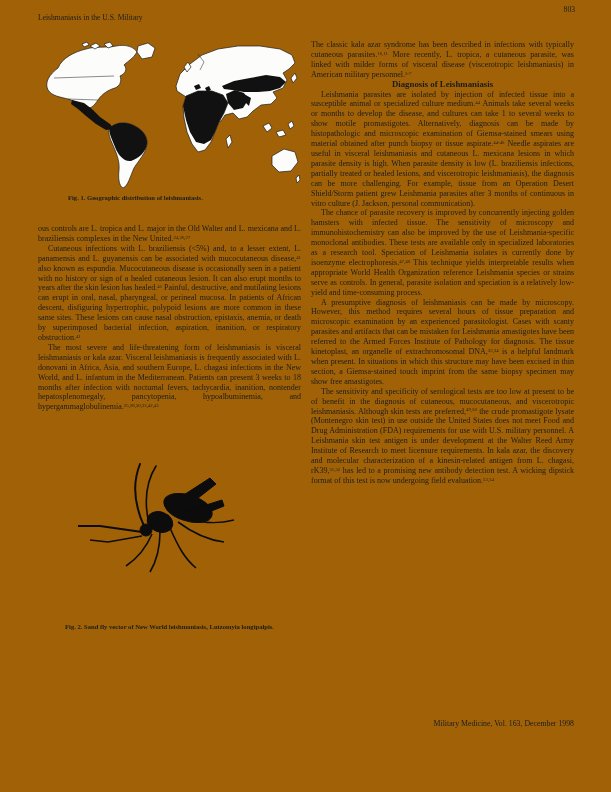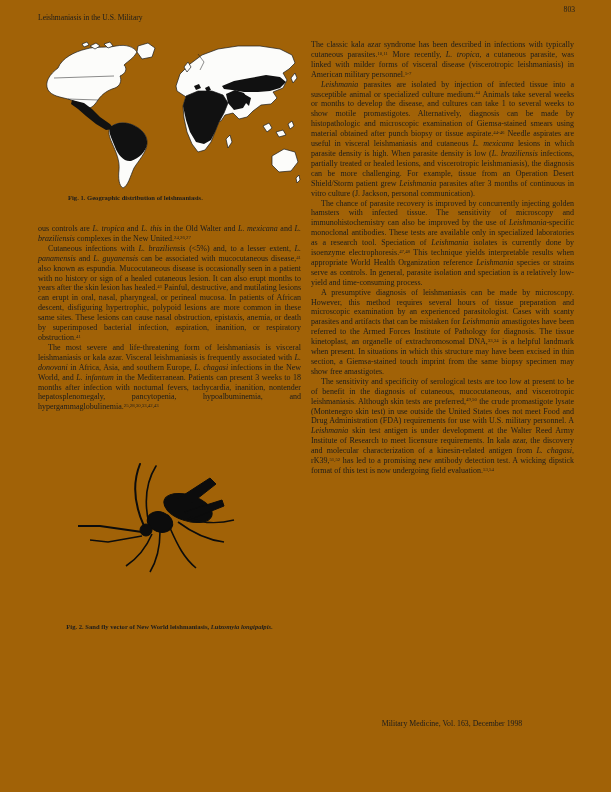--- a/index.html
+++ b/index.html
@@ -5,28 +5,28 @@
   html,body{margin:0;padding:0;background:#d8d8d4;}
   .page{position:relative;width:611px;height:792px;background:#a16207;overflow:hidden;
         font-family:"Liberation Serif", serif;color:#1c1c1c;}
   .running-head{position:absolute;top:13px;left:38px;font-size:7.6px;}
   .page-number{position:absolute;top:5px;right:36px;font-size:7.6px;}
   .col{position:absolute;top:40px;width:263px;font-size:8px;line-height:9.9px;text-align:justify;}
   .col-left{left:38px;}
   .col-right{left:311px;}
   .col p{margin:0;text-indent:10px;}
   .col p.flush{text-indent:0;}
-  .it{font-style:italic;}
+  .it{}
   .sup{font-size:0.6em;position:relative;top:-0.45em;line-height:0;}
   .section-heading{font-weight:bold;text-align:center;font-size:8.8px;margin:15px 0 9px 0;text-indent:0 !important;}
   figure{margin:0;}
   .fig1-caption{font-size:6.6px;font-weight:bold;line-height:8px;padding-left:30px;margin:4px 0 22px 0;text-align:left;}
   .fig2-wrap{margin-top:14px;}
   .fig2-caption{font-size:6.6px;font-weight:bold;line-height:8px;text-align:center;margin-top:2px;}
-  .journal-footer{position:absolute;top:719px;left:330px;width:244px;text-align:center;font-size:7.8px;}
+  .journal-footer{position:absolute;top:719px;left:330px;width:244px;text-align:right;font-size:7.8px;}
   svg{display:block;}
 </style>
 </head>
 <body>
 
 <div class="page">
 
   <div class="running-head">Leishmaniasis in the U.S. Military</div>
   <div class="page-number">803</div>
 
@@ -63,21 +63,21 @@
           <path d="M188,54 L197,50 206,53 210,60 205,68 196,70 190,63 Z"></path>
           <path d="M184,46 L196,41 212,38 228,35 242,37 248,42 242,48 232,51 220,52 206,52 194,50 186,49 Z"></path>
           <path d="M156,46 L161,44 163,48 158,50 Z M167,48 L171,46 173,50 169,52 Z"></path>
           <path d="M206,54 L213,58 211,66 205,60 Z"></path>
         </g>
       </svg>
       <figcaption class="fig1-caption">Fig. 1. Geographic distribution of leishmaniasis.</figcaption>
     </figure>
 
     <div>
-        <p class="flush"><span>ous controls are </span><span class="it">L. tropica</span><span> and </span><span class="it">L. this</span><span> in the Old Walter and </span><span class="it">L. mexicana</span><span> and </span><span class="it">L. braziliensis</span><span> complexes in the New United.</span><span class="sup">24,26,27</span></p>
+        <p class="flush"><span>ous controls are </span><span class="it">L. tropica</span><span> and </span><span class="it">L. major</span><span> in the Old Walter and </span><span class="it">L. mexicana</span><span> and </span><span class="it">L. braziliensis</span><span> complexes in the New United.</span><span class="sup">24,26,27</span></p>
         <p><span>Cutaneous infections with </span><span class="it">L. braziliensis</span><span> (&lt;5%) and, to a lesser extent, </span><span class="it">L. panamensis</span><span> and </span><span class="it">L. guyanensis</span><span> can be associated with mucocutaneous disease,</span><span class="sup">41</span><span> also known as espundia. Mucocutaneous disease is occasionally seen in a patient with no history or sign of a healed cutaneous lesion. It can also erupt months to years after the skin lesion has healed.</span><span class="sup">41</span><span> Painful, destructive, and mutilating lesions can erupt in oral, nasal, pharyngeal, or perineal mucosa. In patients of African descent, disfiguring hypertrophic, polypoid lesions are more common in these same sites. These lesions can cause nasal obstruction, epistaxis, anemia, or death by superimposed bacterial infection, aspiration, inanition, or respiratory obstruction.</span><span class="sup">41</span></p>
         <p><span>The most severe and life-threatening form of leishmaniasis is visceral leishmaniasis or kala azar. Visceral leishmaniasis is frequently associated with </span><span class="it">L. donovani</span><span> in Africa, Asia, and southern Europe, </span><span class="it">L. chagasi</span><span> infections in the New World, and </span><span class="it">L. infantum</span><span> in the Mediterranean. Patients can present 3 weeks to 18 months after infection with nocturnal fevers, tachycardia, inanition, nontender hepatosplenomegaly, pancytopenia, hypoalbuminemia, and hypergammaglobulinemia.</span><span class="sup">25,28,30,33,42,43</span></p>
       </div>
 
     <figure class="fig2-wrap">
       <svg viewBox="0 0 263 195" width="263" height="195" aria-hidden="true">
         <g fill="#0c0c0c" stroke="#0c0c0c">
           <ellipse cx="150" cy="82" rx="25" ry="13" transform="rotate(18 150 82)"></ellipse>
           <ellipse cx="122" cy="96" rx="13" ry="10" transform="rotate(20 122 96)"></ellipse>
           <circle cx="108" cy="104" r="6"></circle>
@@ -95,20 +95,21 @@
         </g>
       </svg>
       <figcaption class="fig2-caption"><span>Fig. 2. Sand fly vector of New World leishmaniasis, </span><span class="it">Lutzomyia longipalpis</span><span>.</span></figcaption>
     </figure>
   </div>
 
   <div class="col col-right">
     <div>
         <p class="flush"><span>The classic kala azar syndrome has been described in infections with typically cutaneous parasites.</span><span class="sup">10,11</span><span> More recently, </span><span class="it">L. tropica</span><span>, a cutaneous parasite, was linked with milder forms of visceral disease (viscerotropic leishmaniasis) in American military personnel.</span><span class="sup">5-7</span></p>
       </div>
+    <p class="section-heading">Diagnosis of Leishmaniasis</p>
     <div>
         <p><span class="it">Leishmania</span><span> parasites are isolated by injection of infected tissue into a susceptible animal or specialized culture medium.</span><span class="sup">44</span><span> Animals take several weeks or months to develop the disease, and cultures can take 1 to several weeks to show motile promastigotes. Alternatively, diagnosis can be made by histopathologic and microscopic examination of Giemsa-stained smears using material obtained after punch biopsy or tissue aspirate.</span><span class="sup">44-46</span><span> Needle aspirates are useful in visceral leishmaniasis and cutaneous </span><span class="it">L. mexicana</span><span> lesions in which parasite density is high. When parasite density is low (</span><span class="it">L. braziliensis</span><span> infections, partially treated or healed lesions, and viscerotropic leishmaniasis), the diagnosis can be more challenging. For example, tissue from an Operation Desert Shield/Storm patient grew </span><span class="it">Leishmania</span><span> parasites after 3 months of continuous in vitro culture (J. Jackson, personal communication).</span></p>
         <p><span>The chance of parasite recovery is improved by concurrently injecting golden hamsters with infected tissue. The sensitivity of microscopy and immunohistochemistry can also be improved by the use of </span><span class="it">Leishmania</span><span>-specific monoclonal antibodies. These tests are available only in specialized laboratories as a research tool. Speciation of </span><span class="it">Leishmania</span><span> isolates is currently done by isoenzyme electrophoresis.</span><span class="sup">47,48</span><span> This technique yields interpretable results when appropriate World Health Organization reference </span><span class="it">Leishmania</span><span> species or strains serve as controls. In general, parasite isolation and speciation is a relatively low-yield and time-consuming process.</span></p>
         <p><span>A presumptive diagnosis of leishmaniasis can be made by microscopy. However, this method requires several hours of tissue preparation and microscopic examination by an experienced parasitologist. Cases with scanty parasites and artifacts that can be mistaken for </span><span class="it">Leishmania</span><span> amastigotes have been referred to the Armed Forces Institute of Pathology for diagnosis. The tissue kinetoplast, an organelle of extrachromosomal DNA,</span><span class="sup">33,34</span><span> is a helpful landmark when present. In situations in which this structure may have been excised in thin section, a Giemsa-stained touch imprint from the same biopsy specimen may show free amastigotes.</span></p>
         <p><span>The sensitivity and specificity of serological tests are too low at present to be of benefit in the diagnosis of cutaneous, mucocutaneous, and viscerotropic leishmaniasis. Although skin tests are preferred,</span><span class="sup">49,50</span><span> the crude promastigote lysate (Montenegro skin test) in use outside the United States does not meet Food and Drug Administration (FDA) requirements for use with U.S. military personnel. A </span><span class="it">Leishmania</span><span> skin test antigen is under development at the Walter Reed Army Institute of Research to meet licensure requirements. In kala azar, the discovery and molecular characterization of a kinesin-related antigen from </span><span class="it">L. chagasi</span><span>, rK39,</span><span class="sup">51,52</span><span> has led to a promising new antibody detection test. A wicking dipstick format of this test is now undergoing field evaluation.</span><span class="sup">53,54</span></p>
       </div>
   </div>
 
   <div class="journal-footer">Military Medicine, Vol. 163, December 1998</div>
 

